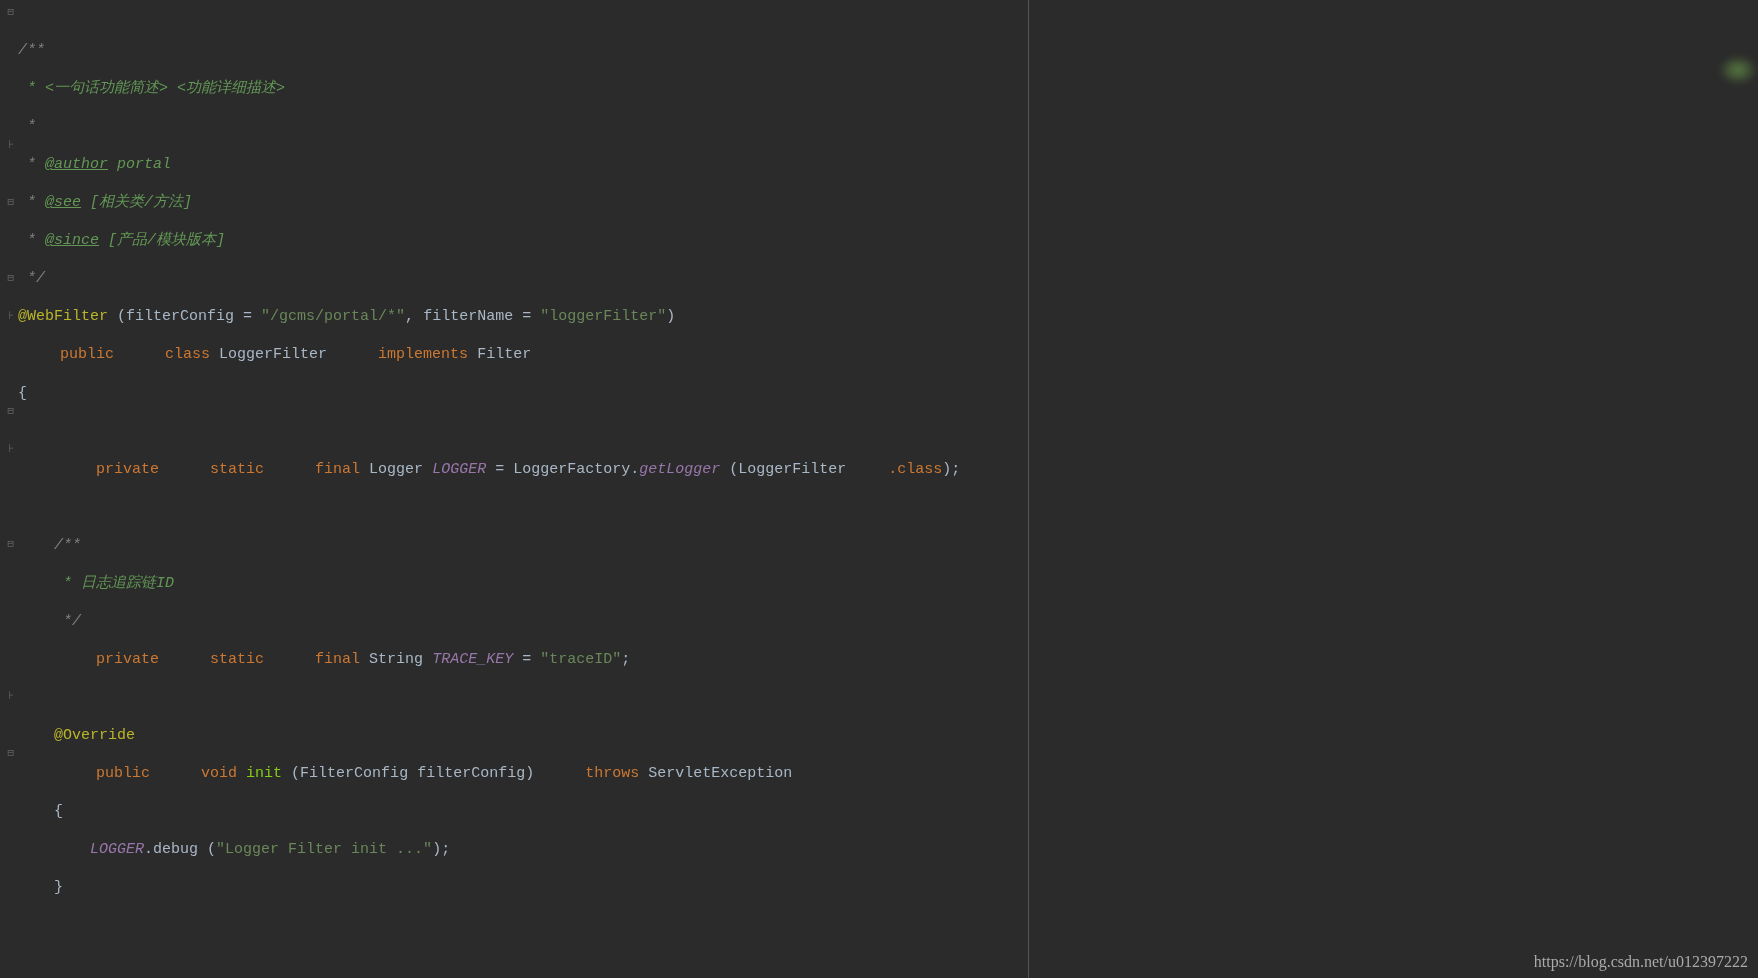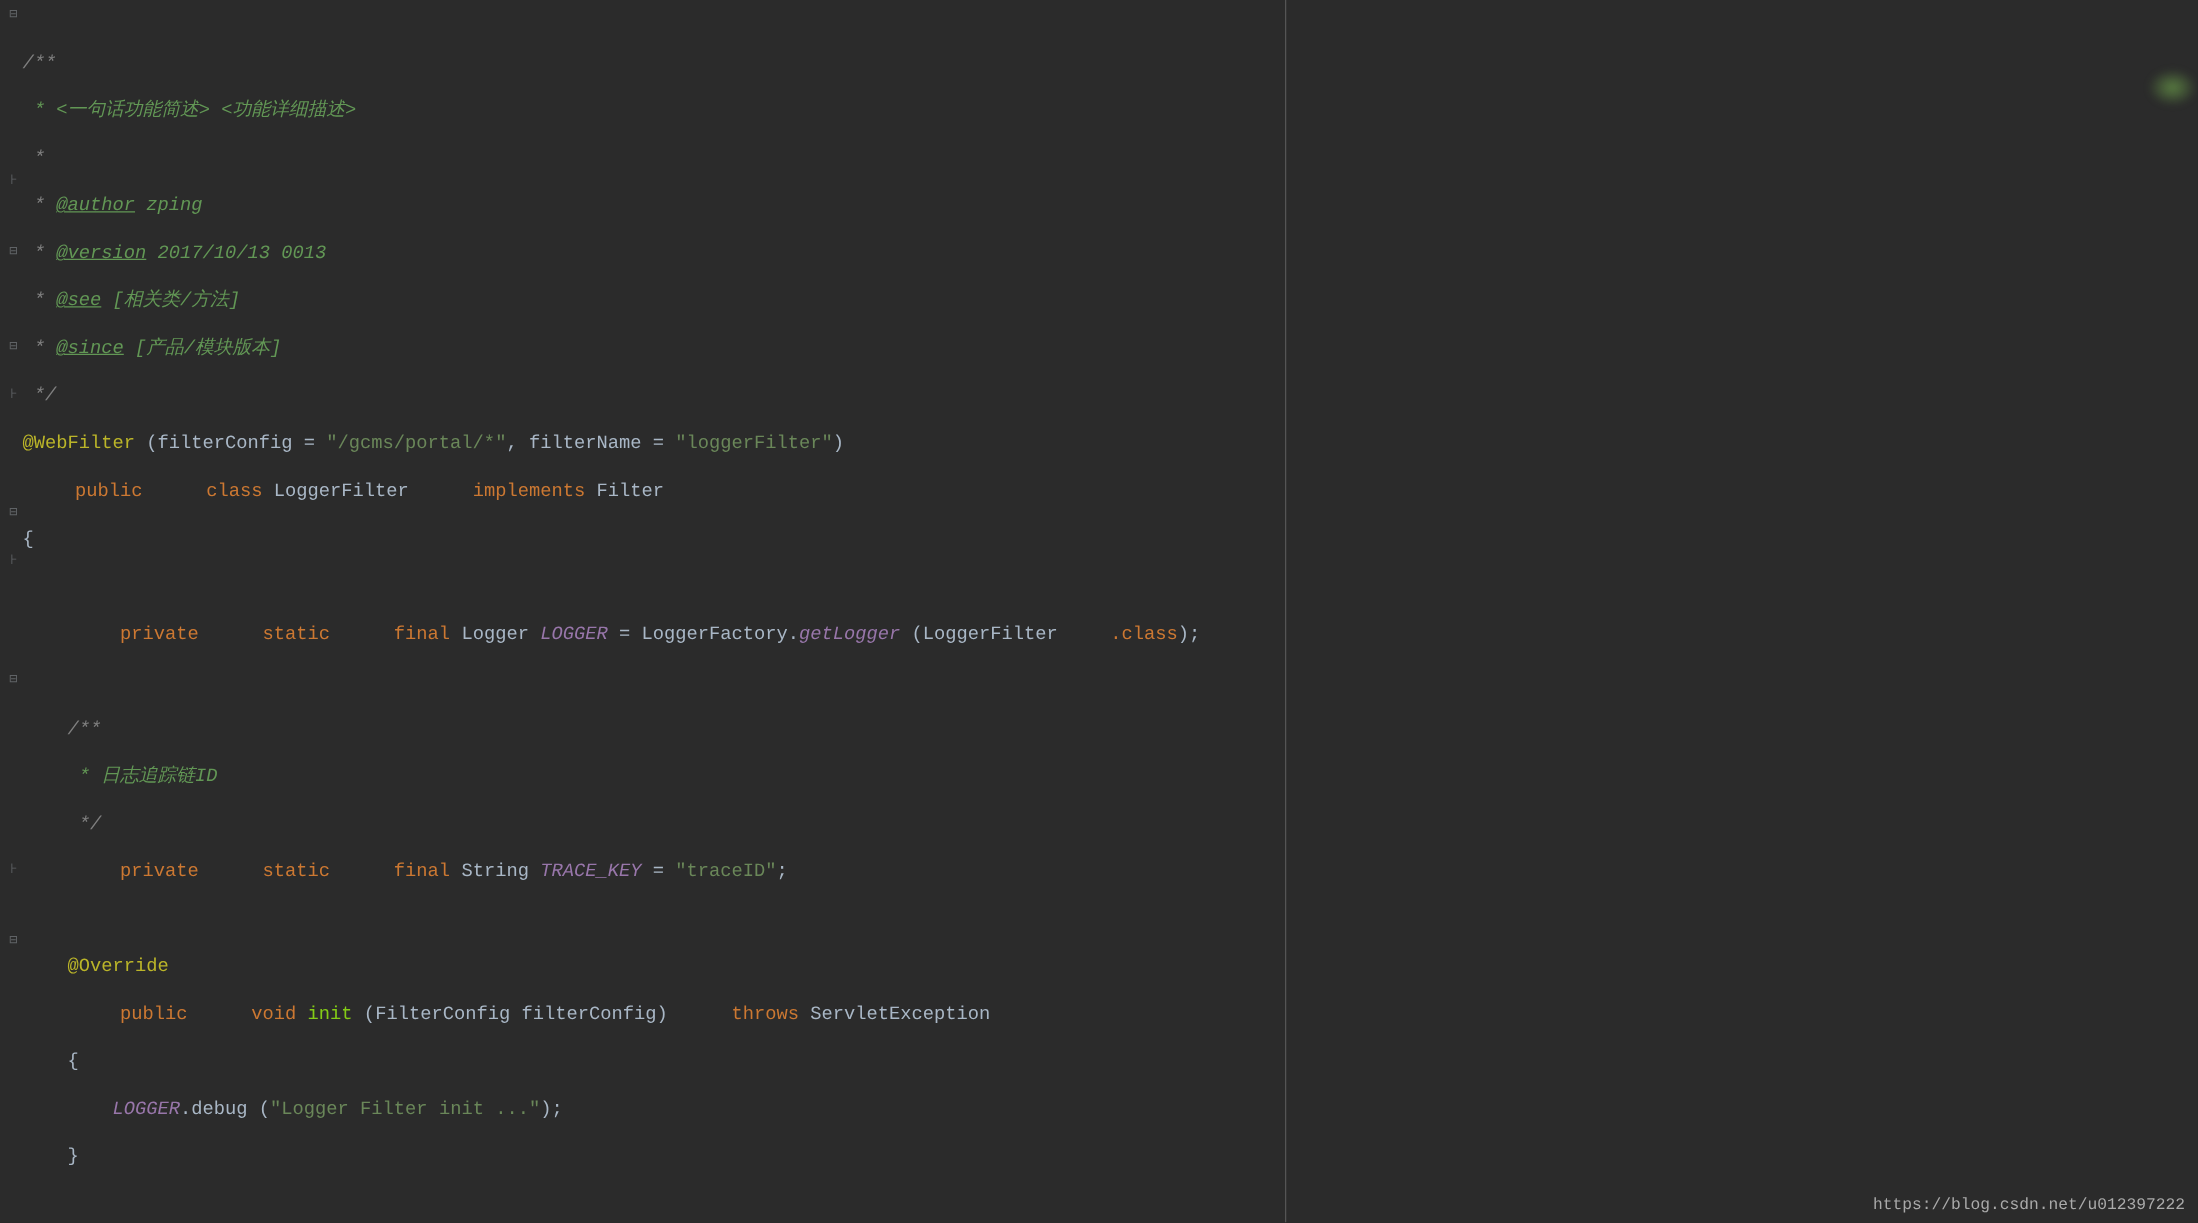--- a/index.html
+++ b/index.html
@@ -60,22 +60,22 @@
       left: 1012px;
       width: 1px;
       height: 100%;
       background: #555555;
     }
     .watermark {
       position: absolute;
       bottom: 6px;
       right: 10px;
       color: #aaa;
-      font-size: 13px;
-      font-family: Liberation Mono, monospace;
+      font-size: 16px;
+      font-family: Liberation Serif, serif;
     }
     .smudge {
       position: absolute;
       top: 55px;
       right: 0;
       width: 40px;
       height: 30px;
       background: radial-gradient(ellipse at center, rgba(120,180,80,0.6) 0%, rgba(120,180,80,0) 70%);
       filter: blur(3px);
     }
@@ -125,22 +125,21 @@
     <div class="fold-marker"></div>
     <div class="fold-marker"></div>
     <div class="fold-marker">⊟</div>
     <div class="fold-marker"></div>
   </div>
   <div class="code-area">
     <div class="vertical-line"></div>
 <div class="line"><span class="comment">/**</span></div>
 <div class="line"><span class="comment-chinese"> * &lt;一句话功能简述&gt; &lt;功能详细描述&gt;</span></div>
 <div class="line"><span class="comment"> *</span></div>
-<div class="line"><span class="comment"> * </span><span class="comment-tag">@author</span><span class="comment-value"> zping</span></div>
-<div class="line"><span class="comment"> * </span><span class="comment-tag">@version</span><span class="comment-value"> 2017/10/13 0013</span></div>
+<div class="line"><span class="comment"> * </span><span class="comment-tag">@author</span><span class="comment-value"> portal</span></div>
 <div class="line"><span class="comment"> * </span><span class="comment-tag">@see</span><span class="comment-chinese"> [相关类/方法]</span></div>
 <div class="line"><span class="comment"> * </span><span class="comment-tag">@since</span><span class="comment-chinese"> [产品/模块版本]</span></div>
 <div class="line"><span class="comment"> */</span></div>
 <div class="line"><span class="annotation">@WebFilter</span> (<span>filterConfig</span> = <span class="string">"/gcms/portal/*"</span>, <span>filterName</span> = <span class="string">"loggerFilter"</span>)</div>
 <div class="line"><span class="keyword">public</span> <span class="keyword">class</span> <span>LoggerFilter</span> <span class="keyword">implements</span> <span>Filter</span></div>
 <div class="line">{</div>
 <div class="line"></div>
 <div class="line">    <span class="keyword">private</span> <span class="keyword">static</span> <span class="keyword">final</span> <span>Logger</span> <span class="static-field">LOGGER</span> = <span>LoggerFactory</span>.<span class="static-method">getLogger</span> (<span>LoggerFilter</span><span class="keyword">.class</span>);</div>
 <div class="line"></div>
 <div class="line">    <span class="comment">/**</span></div>

